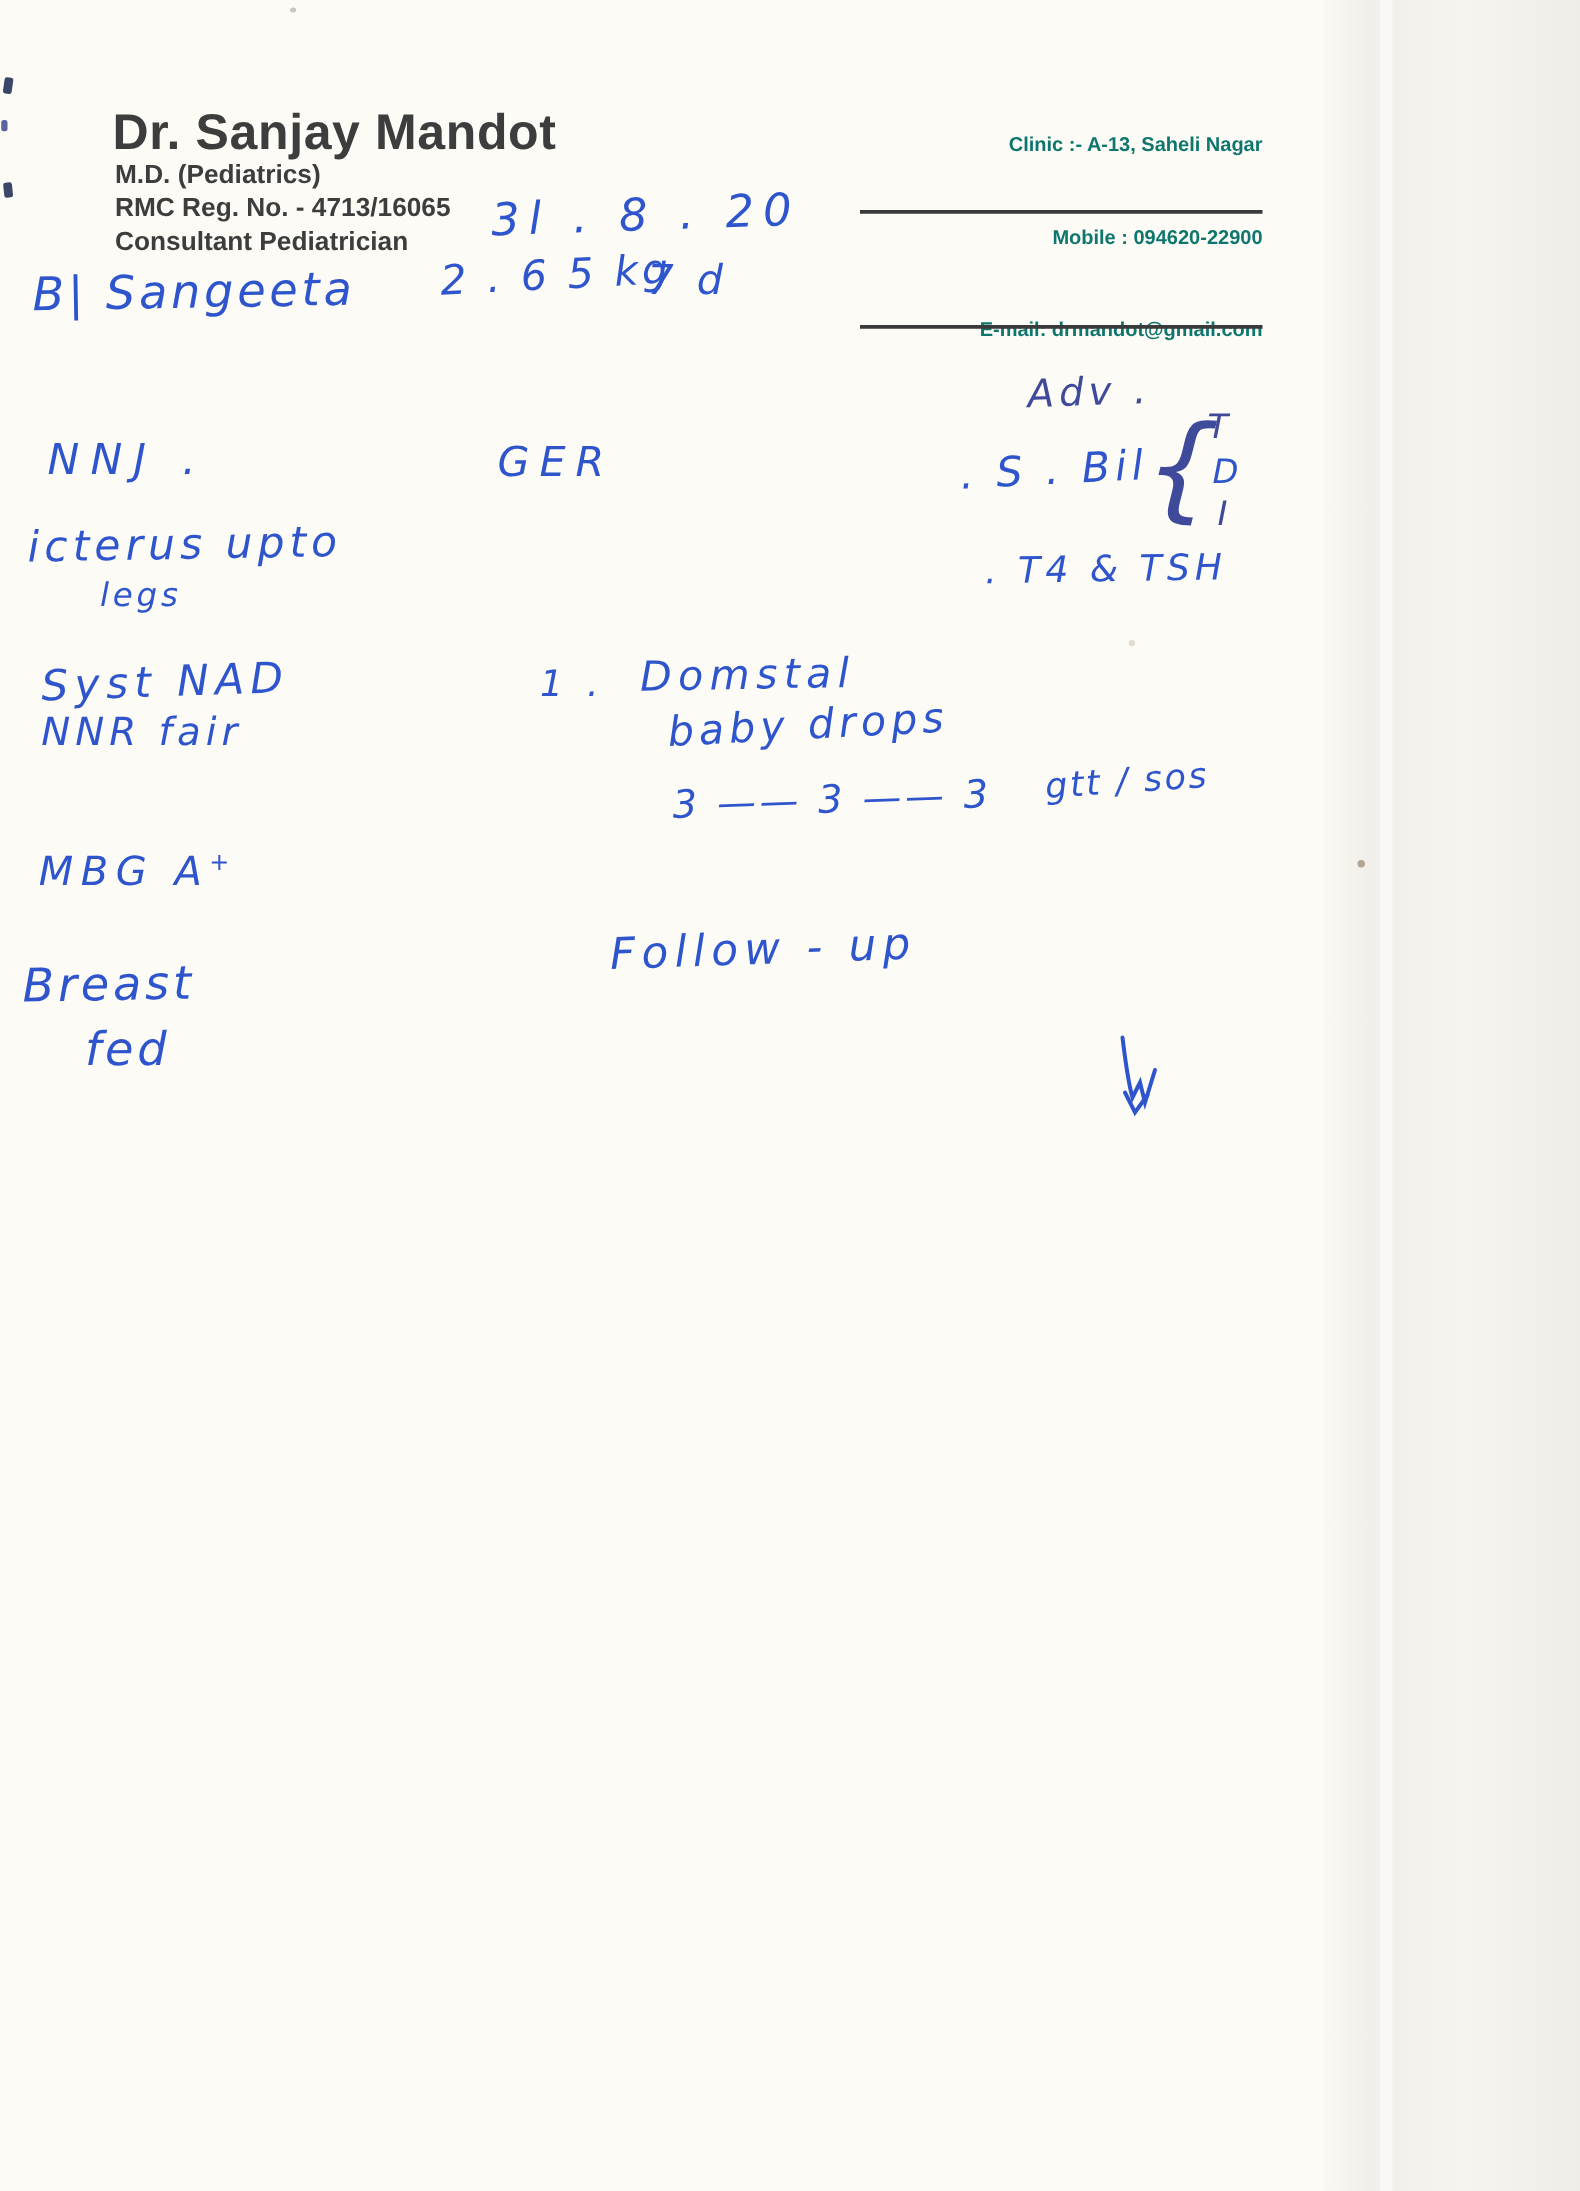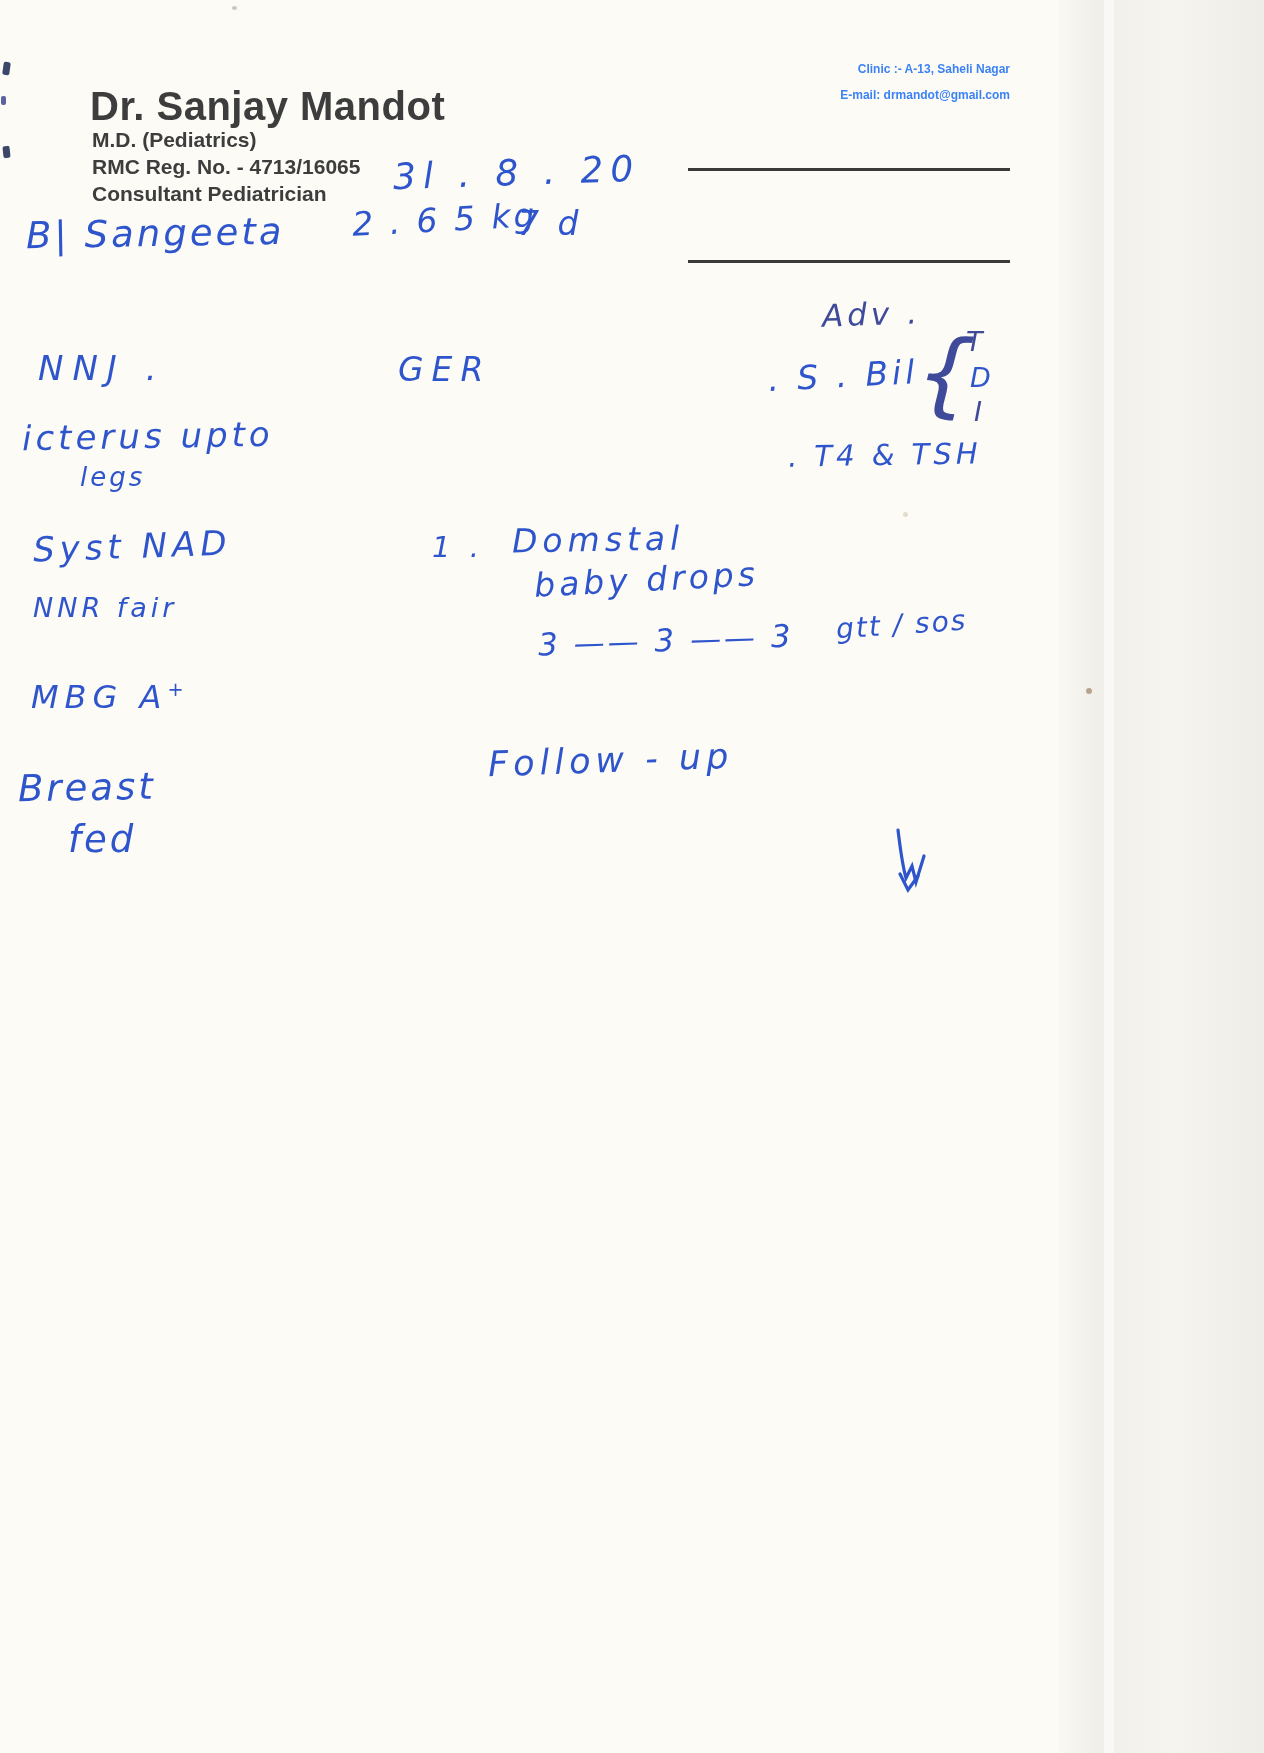--- a/index.html
+++ b/index.html
@@ -22,21 +22,21 @@
     background:rgba(255,255,255,.55);
   }
   .speck{position:absolute;border-radius:50%;}
   .edge-mark{position:absolute;background:#3c4668;border-radius:2px;}
 
   
   .print{color:#3d3d3d;position:absolute;white-space:nowrap;}
   #doc-name{font-size:40px;font-weight:bold;letter-spacing:.5px;}
   .sub{font-size:21px;font-weight:bold;}
   #clinic-block{position:absolute;left:560px;top:56px;width:450px;text-align:right;}
-  #clinic-block div{font-size:12px;font-weight:bold;color:#3b82f6;line-height:26px;}
+  #clinic-block div{font-size:16px;font-weight:bold;color:#0f766e;line-height:26px;margin-top:48px;}
   .rule{position:absolute;height:3px;background:#3a3a3a;}
 
   
   .hw{
     position:absolute;white-space:nowrap;
     font-family:"DejaVu Sans", sans-serif;
     font-style:italic;
     color:var(--ink,#2f55cc);
   }
   .hw.dark{color:var(--ink-dark,#3f4a9b);}
@@ -58,37 +58,38 @@
   <div class="speck" style="left:903px;top:512px;width:5px;height:5px;background:#e4ddcd;"></div>
   <div class="speck" style="left:232px;top:6px;width:5px;height:4px;background:#c8c6bf;"></div>
 
   <div class="print" id="doc-name" style="left:90px;top:84px;">Dr. Sanjay Mandot</div>
   <div class="print sub" style="left:92px;top:128px;">M.D. (Pediatrics)</div>
   <div class="print sub" style="left:92px;top:155px;">RMC Reg. No. - 4713/16065</div>
   <div class="print sub" style="left:92px;top:182px;">Consultant Pediatrician</div>
 
   <div id="clinic-block">
     <div>Clinic :- A-13, Saheli Nagar</div>
+    <div>Mobile : 094620-22900</div>
     <div>E-mail: drmandot@gmail.com</div>
   </div>
   <div class="rule" style="left:688px;top:168px;width:322px;"></div>
   <div id="time-block" style="position:absolute;left:560px;top:176px;width:450px;text-align:right;">
   </div>
   <div class="rule" style="left:688px;top:260px;width:322px;"></div>
 
   <div class="hw" style="left:393px;top:152px;font-size:36px;letter-spacing:7px;transform:rotate(-2deg);">3l . 8 . 20</div>
   <div class="hw" style="left:352px;top:200px;font-size:33px;letter-spacing:3px;transform:rotate(-3deg);">2 . 6 5 kg</div>
   <div class="hw" style="left:518px;top:204px;font-size:33px;letter-spacing:4px;">7 d</div>
   <div class="hw" style="left:26px;top:212px;font-size:37px;letter-spacing:3px;transform:rotate(-1deg);">B| Sangeeta</div>
 
   <div class="hw" style="left:38px;top:348px;font-size:34px;letter-spacing:9px;">NNJ .</div>
   <div class="hw" style="left:22px;top:416px;font-size:34px;letter-spacing:4px;transform:rotate(-1deg);">icterus upto</div>
   <div class="hw" style="left:80px;top:462px;font-size:26px;letter-spacing:3px;">legs</div>
   <div class="hw" style="left:33px;top:526px;font-size:34px;letter-spacing:5px;transform:rotate(-2deg);">Syst NAD</div>
-  <div class="hw" style="left:33px;top:592px;font-size:27px;letter-spacing:4px;">NNR  fair</div>
+  <div class="hw" style="left:33px;top:568px;font-size:31px;letter-spacing:4px;">NNR  fair</div>
   <div class="hw" style="left:31px;top:678px;font-size:32px;letter-spacing:6px;">
     <span>MBG A</span><span class="sup">+</span>
   </div>
   <div class="hw" style="left:18px;top:766px;font-size:37px;letter-spacing:3px;transform:rotate(-1deg);">Breast</div>
   <div class="hw" style="left:68px;top:818px;font-size:37px;letter-spacing:3px;">fed</div>
 
   <div class="hw" style="left:398px;top:350px;font-size:33px;letter-spacing:8px;">GER</div>
 
   <div class="hw dark" style="left:822px;top:296px;font-size:31px;letter-spacing:4px;transform:rotate(-2deg);">Adv .</div>
   <div class="hw" style="left:768px;top:356px;font-size:33px;letter-spacing:4px;transform:rotate(-3deg);">. S . Bil</div>

